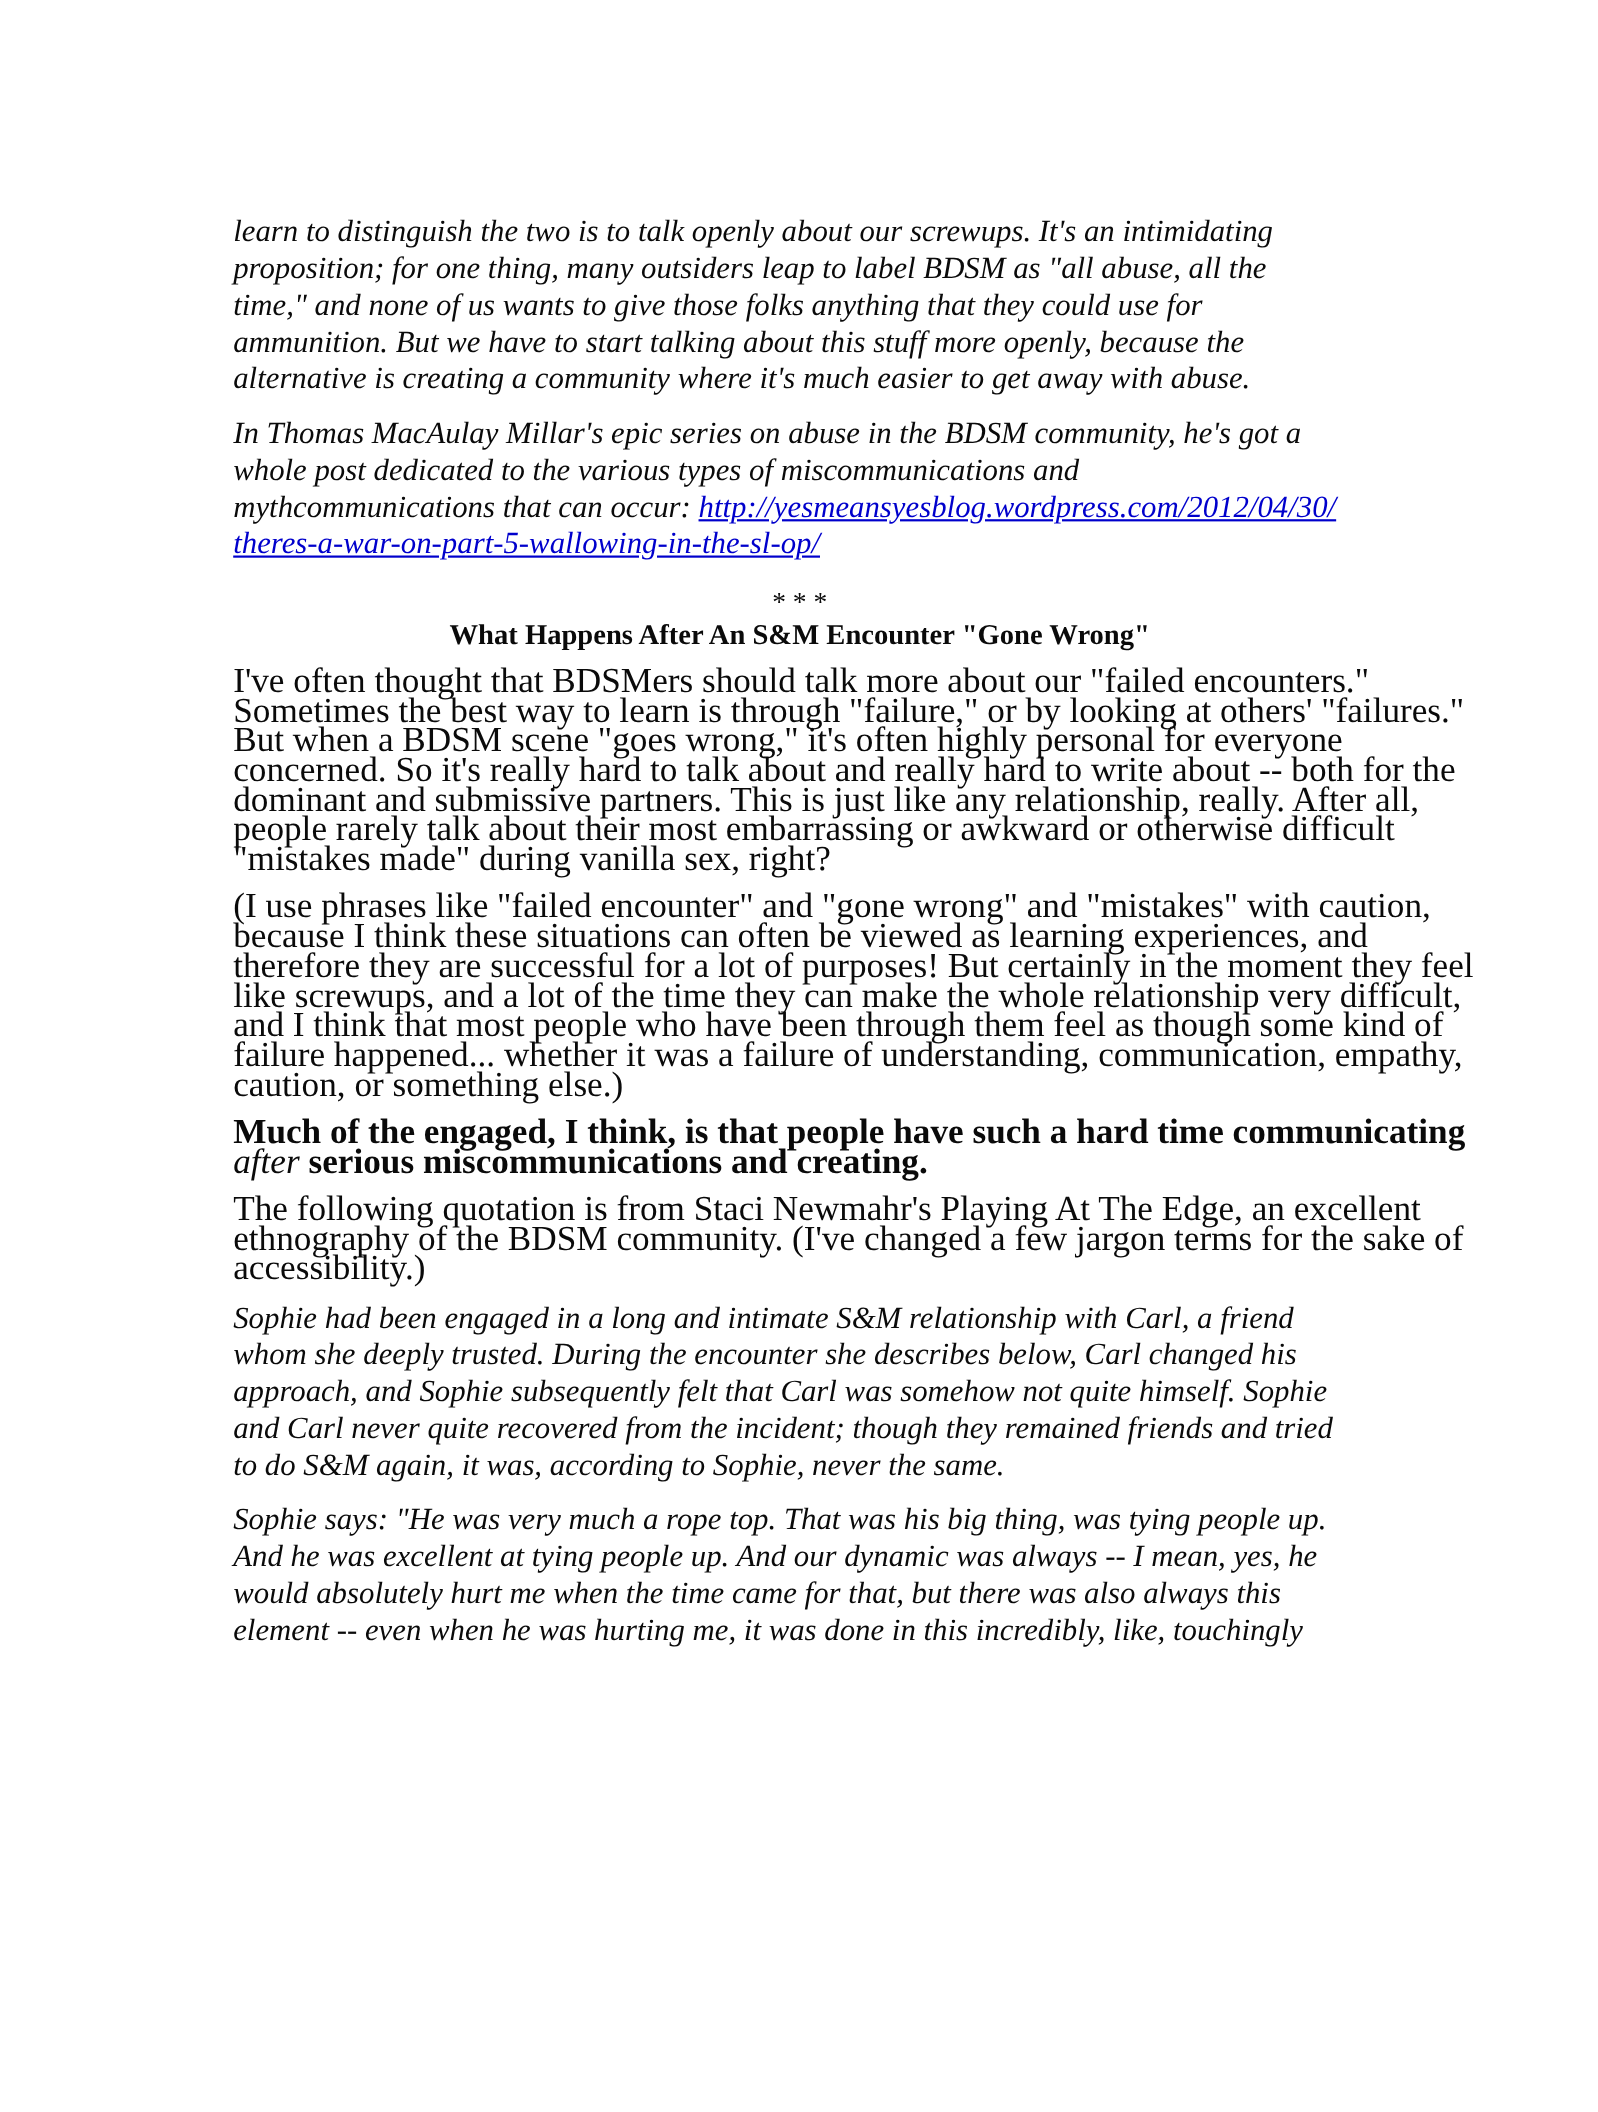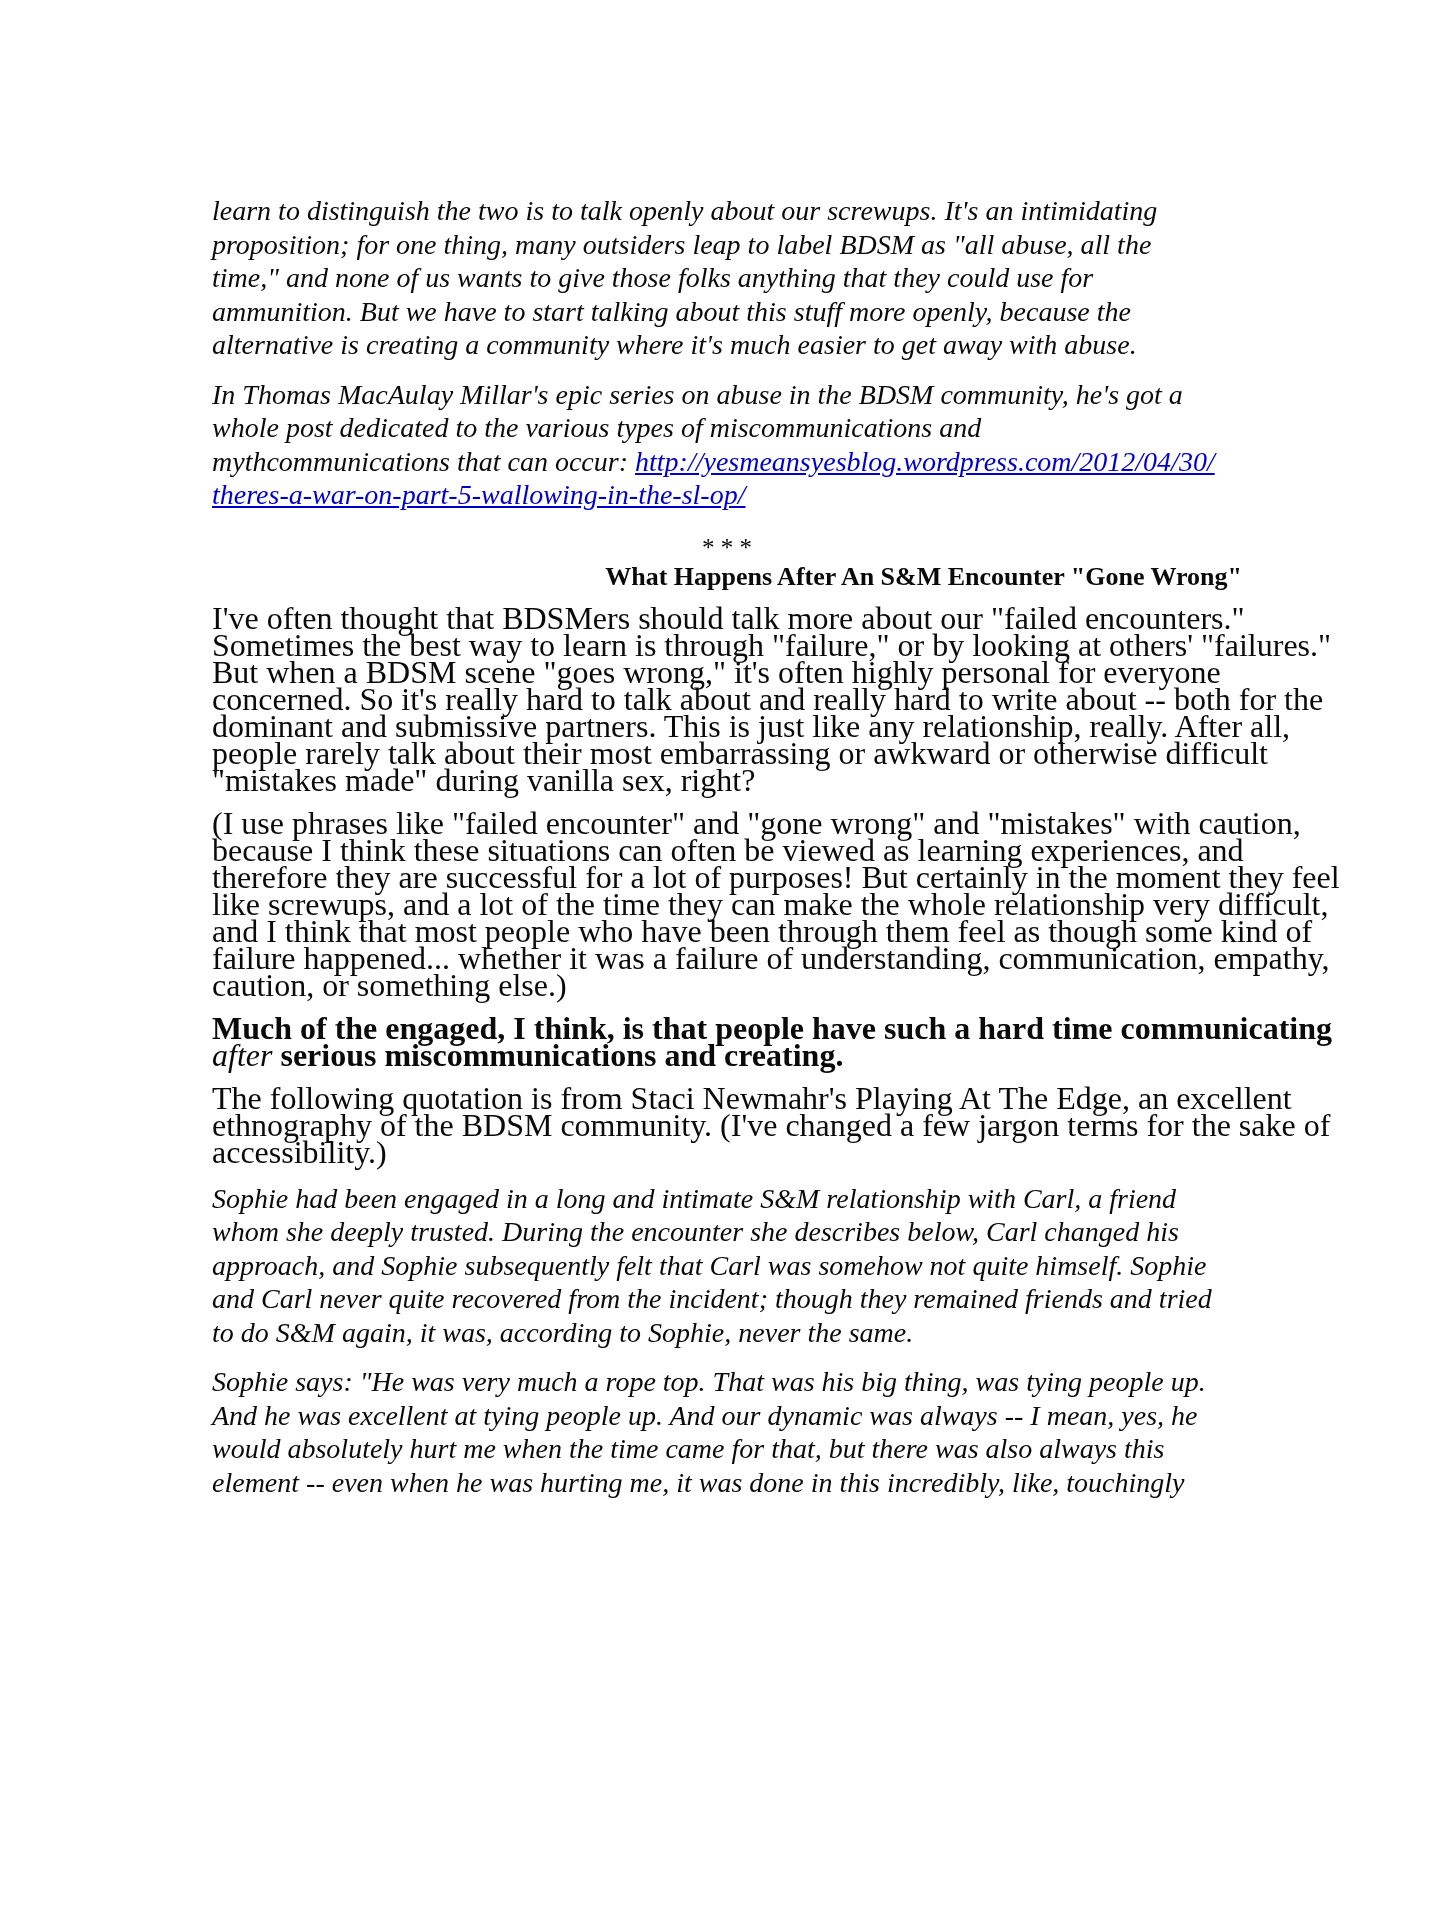--- a/index.html
+++ b/index.html
@@ -48,21 +48,21 @@
     width: 1030px;
     text-align: center;
     font-size: 25px;
     line-height: 27px;
     margin: 22px 0 2px 0;
     white-space: pre;
     color: #0a0a0a;
   }
   .heading {
     width: 1030px;
-    text-align: right;
+    text-align: center;
     font-size: 26px;
     line-height: 27px;
     font-weight: bold;
     margin: 0 0 15px 0;
     white-space: pre;
     color: #0a0a0a;
   }
   .doc-link {
     color: #0000cc;
     text-decoration: underline;

